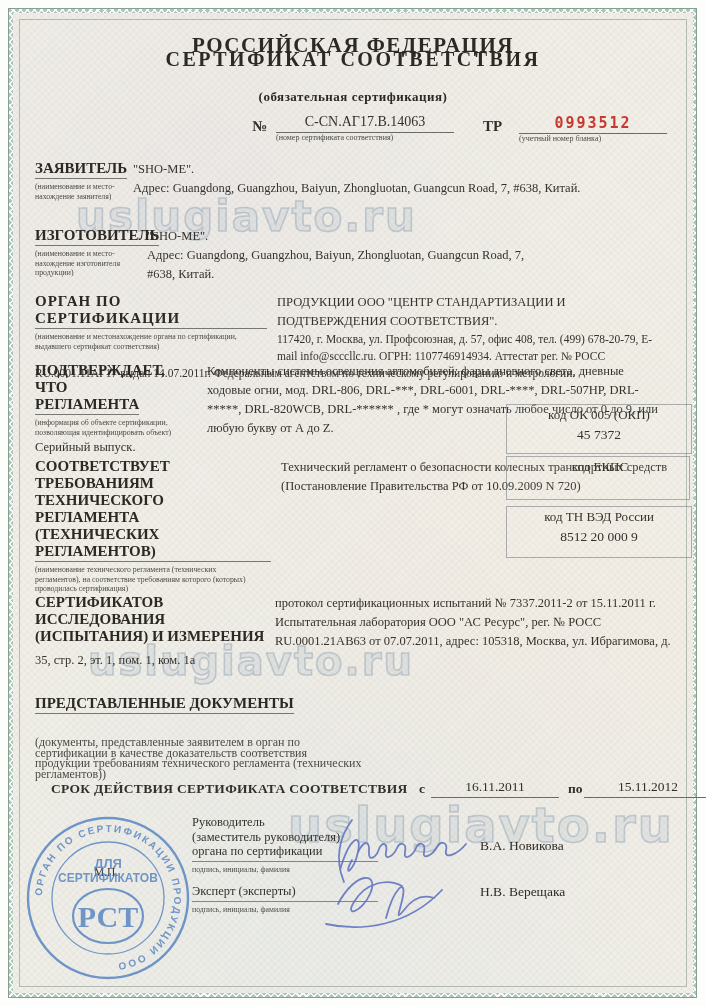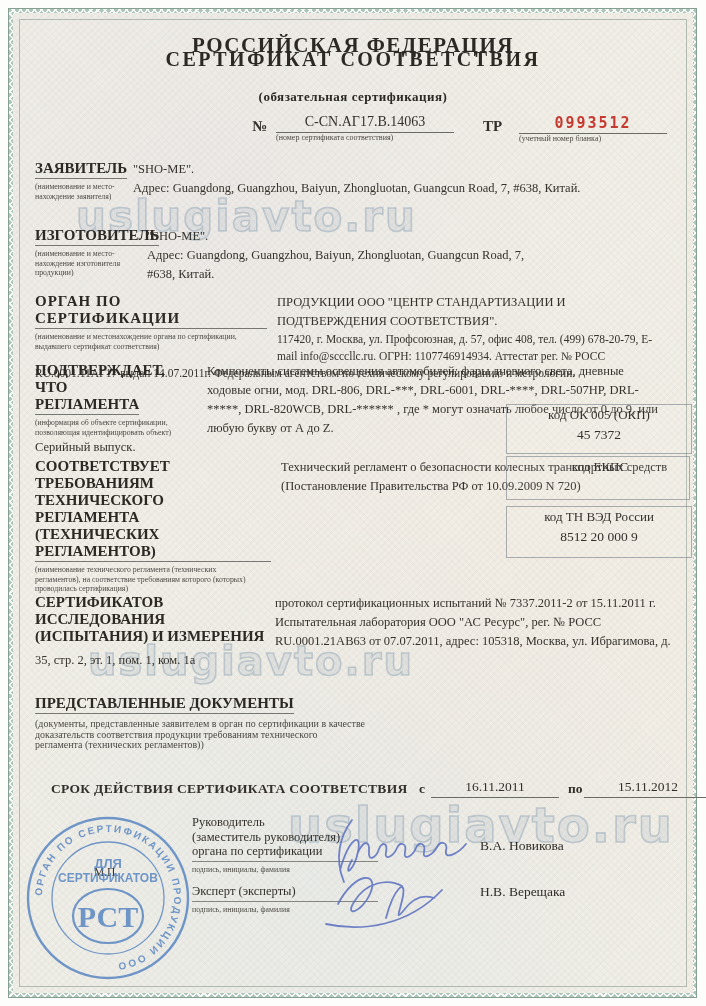--- a/index.html
+++ b/index.html
@@ -165,21 +165,21 @@
     <div class="sec" style="top:594px;">
       <div class="flt" style="width:232px;margin-right:8px;">
         <div class="lbl">СЕРТИФИКАТОВ ИССЛЕДОВАНИЯ</div>
         <div class="lbl">(ИСПЫТАНИЯ) И ИЗМЕРЕНИЯ</div>
       </div>
       <span class="val">протокол сертификационных испытаний № 7337.2011-2 от 15.11.2011 г. Испытательная лаборатория ООО "АС Ресурс", рег. № РОСС RU.0001.21АВ63 от 07.07.2011, адрес: 105318, Москва, ул. Ибрагимова, д. 35, стр. 2, эт. 1, пом. 1, ком. 1а</span>
     </div>
 
     <div class="sec" style="top:695px;">
       <div class="lbl"><span class="u">ПРЕДСТАВЛЕННЫЕ ДОКУМЕНТЫ</span></div>
-      <div class="cap" style="max-width:330px;font-size:10px;line-height:10.5px;margin-top:5px;">(документы, представленные заявителем в орган по сертификации в качестве доказательств соответствия продукции требованиям технического регламента (технических регламентов))</div>
+      <div class="cap" style="max-width:330px;font-size:12px;line-height:10.5px;margin-top:23px;">(документы, представленные заявителем в орган по сертификации в качестве доказательств соответствия продукции требованиям технического регламента (технических регламентов))</div>
     </div>
 
     <div class="validity">
       <span class="vl">СРОК ДЕЙСТВИЯ СЕРТИФИКАТА СООТВЕТСТВИЯ</span>
       <span style="position:absolute;left:368px;top:0;font-weight:bold;">с</span>
       <div class="date-line" style="left:380px;top:-2px;width:128px;">16.11.2011</div>
       <span style="position:absolute;left:517px;top:0;font-weight:bold;">по</span>
       <div class="date-line" style="left:533px;top:-2px;width:128px;">15.11.2012</div>
     </div>
 

